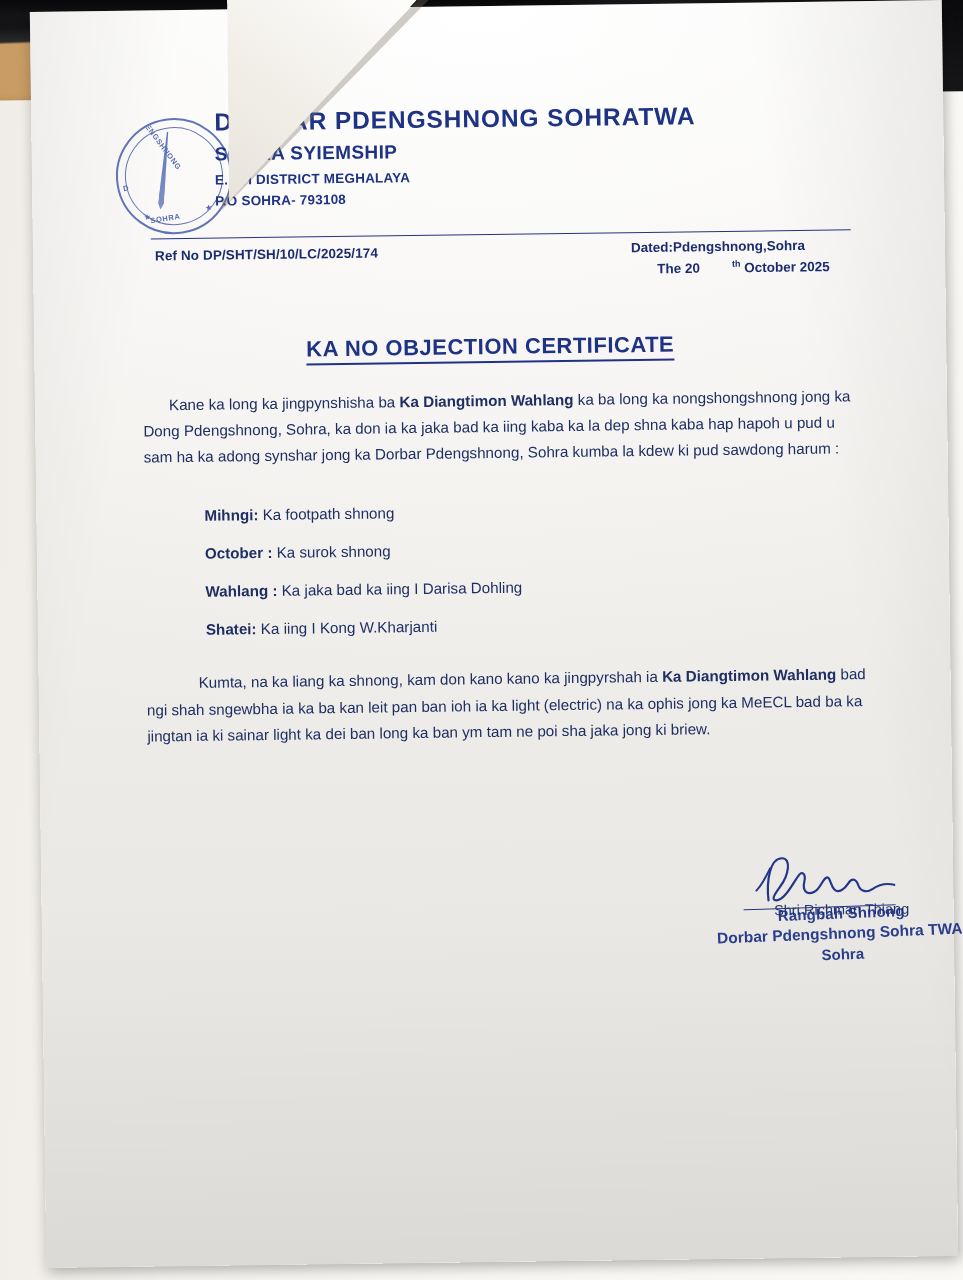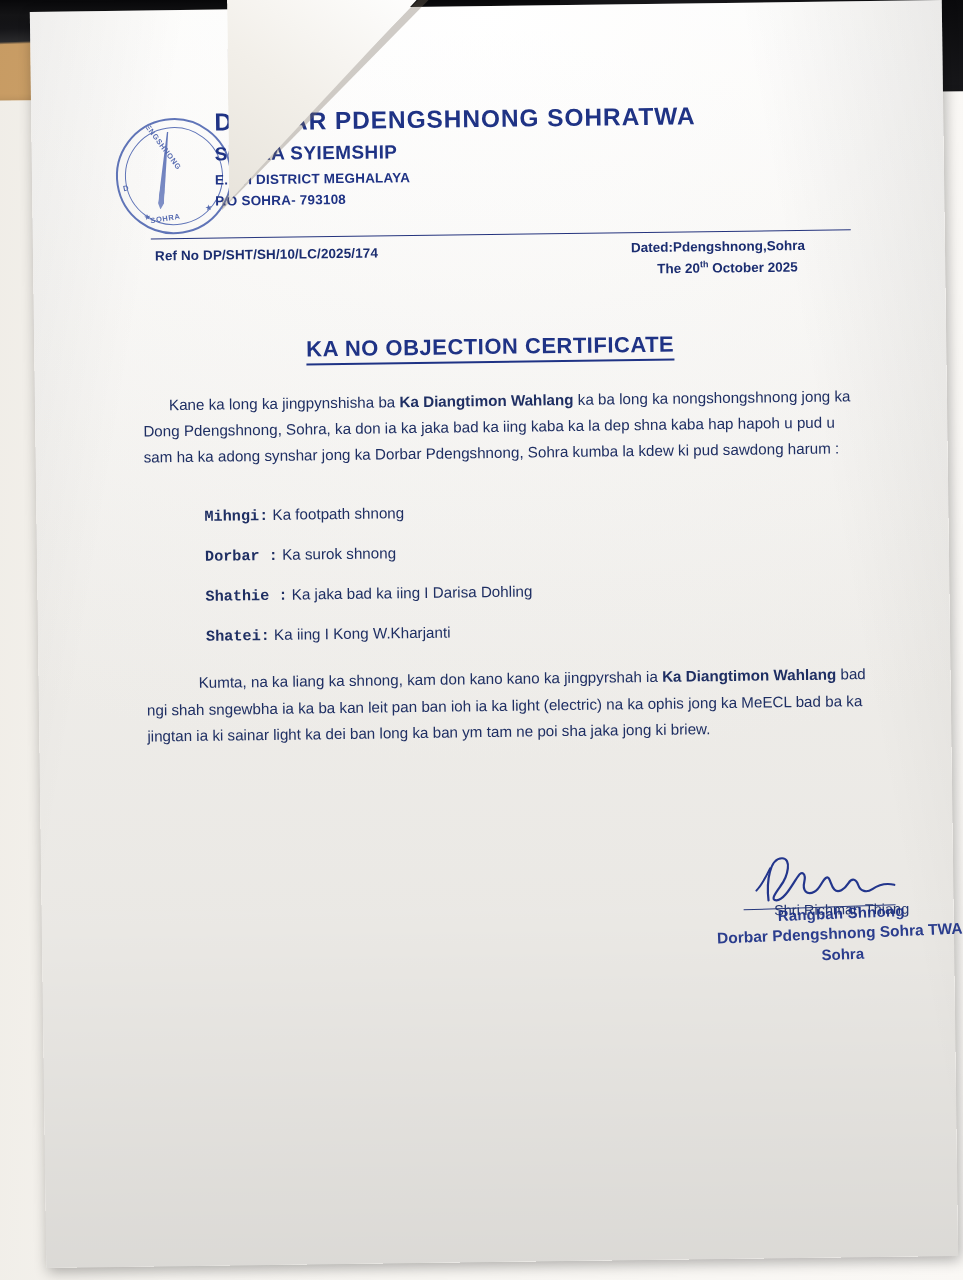--- a/index.html
+++ b/index.html
@@ -202,21 +202,21 @@
     position: absolute;
     left: 598px; top: 234px;
     width: 240px;
     text-align: left;
     font-size: 13.5px;
     font-weight: bold;
     color: #1b2d70;
     line-height: 1.55;
   }
   #dateblock .line2 { padding-left: 26px; }
-  #dateblock sup { font-size: 9px; }
+  #dateblock sup { font-size: 9px; margin-left: 32px; }
 
   #cert-title {
     position: absolute;
     left: 0; top: 328px;
     width: 912px;
     text-align: center;
     font-size: 22px;
     font-weight: bold;
     letter-spacing: 0.5px;
     color: #1f3385;
@@ -239,21 +239,21 @@
   #body b { font-weight: bold; }
 
   #list {
     position: absolute;
     left: 168px; top: 497px;
     width: 660px;
     font-size: 15.2px;
     color: #1f2f63;
   }
   #list .row { margin-bottom: 21px; }
-  #list .row b { font-weight: bold; font-family: Liberation Mono, monospace; }
+  #list .row b { font-weight: bold; }
 
   #para2 {
     position: absolute;
     left: 108px; top: 645px;
     width: 730px;
     font-size: 15.2px;
     line-height: 1.74;
     color: #1f2f63;
   }
   #para2 .indent { text-indent: 52px; }
@@ -344,22 +344,22 @@
       </div>
 
       <div id="cert-title"><span>KA NO OBJECTION CERTIFICATE</span></div>
 
       <div id="body">
         <p class="indent"><span>Kane ka long ka jingpynshisha ba </span><b>Ka Diangtimon Wahlang</b><span> ka ba long ka  nongshongshnong jong ka Dong Pdengshnong, Sohra, ka don ia ka jaka bad ka iing kaba ka la dep shna kaba hap hapoh u pud u sam ha ka adong synshar jong ka Dorbar Pdengshnong, Sohra kumba la kdew ki pud sawdong harum :</span></p>
       </div>
 
       <div id="list">
         <div class="row"><b>Mihngi</b><b>:</b> <span>Ka footpath shnong</span></div>
-        <div class="row"><b>Dorbar</b><b> :</b> <span>Ka surok shnong</span></div>
-        <div class="row"><b>Shathie</b><b> :</b> <span> Ka jaka bad ka iing I Darisa Dohling</span></div>
+        <div class="row"><b>October</b><b> :</b> <span>Ka surok shnong</span></div>
+        <div class="row"><b>Wahlang</b><b> :</b> <span> Ka jaka bad ka iing I Darisa Dohling</span></div>
         <div class="row"><b>Shatei</b><b>:</b> <span>Ka iing I Kong W.Kharjanti</span></div>
       </div>
 
       <div id="para2">
         <p class="indent"><span>Kumta, na ka liang ka shnong, kam don kano kano ka  jingpyrshah ia </span><b>Ka Diangtimon Wahlang</b><span> bad ngi shah sngewbha ia ka ba kan leit pan ban ioh ia ka light (electric) na ka ophis jong ka MeECL  bad ba ka jingtan ia ki sainar light ka dei ban long ka ban ym tam ne poi sha jaka jong ki briew.</span></p>
       </div>
 
       <div id="sig-wrap">
         <div id="sig-scribble">
           <svg width="190" height="56" viewBox="0 0 190 56">

